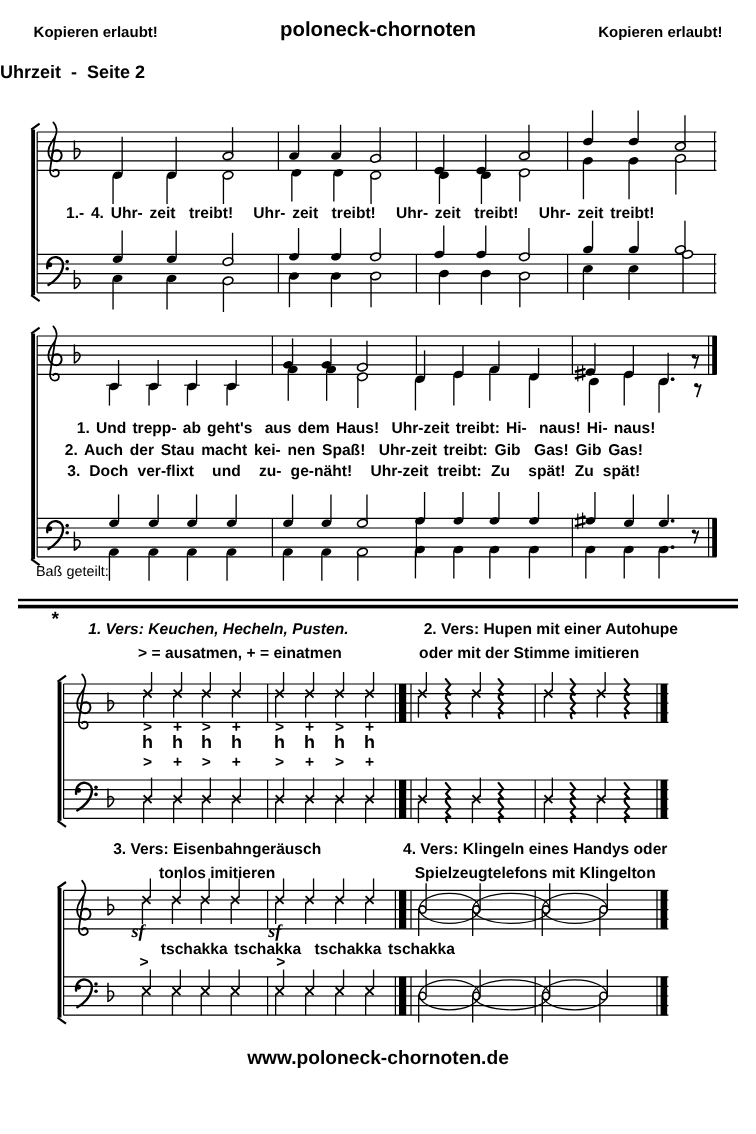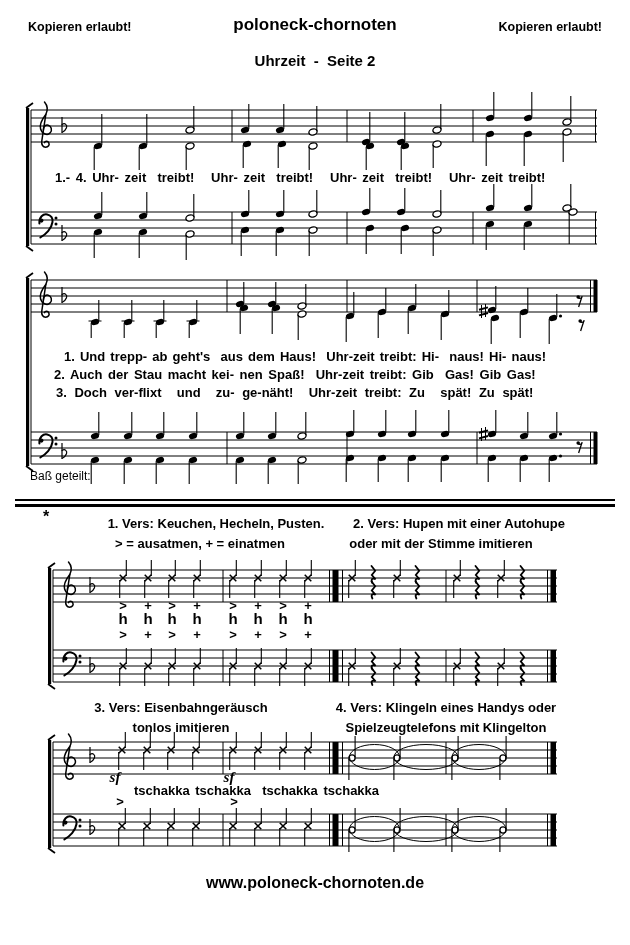--- a/index.html
+++ b/index.html
@@ -2,21 +2,21 @@
 <html><head>
 <meta charset="utf-8">
 <style>
   html,body{margin:0;padding:0;background:#888;}
   #page{position:relative;width:630px;height:945px;background:#fff;margin:0 auto;
         font-family:"Liberation Sans",sans-serif;color:#000;overflow:hidden;}
   #notation{position:absolute;left:0;top:0;}
   .t{position:absolute;white-space:pre;line-height:1.1;}
   .hdr-small{font-size:12.5px;font-weight:bold;}
   .title{font-size:17px;font-weight:bold;left:0;right:0;text-align:center;}
-  .subtitle{font-size:15px;font-weight:bold;left:0;right:0;text-align:center;}
+  .subtitle{font-size:15px;font-weight:bold;left:0;right:0;text-align:left;}
   .lyric{font-size:13px;font-weight:bold;}
   .plain12{font-size:12px;}
   .star{font-size:16px;font-weight:bold;}
   .instr{font-size:13px;font-weight:bold;text-align:center;}
   .sym{font-size:13px;font-weight:bold;width:16px;text-align:center;}
   .symh{font-size:15px;font-weight:bold;width:16px;text-align:center;}
   .sf{font-family:"Liberation Serif",serif;font-style:italic;font-weight:bold;font-size:15px;width:24px;text-align:center;}
   .footer{font-size:16px;font-weight:bold;left:0;right:0;text-align:center;}
   .rule{position:absolute;left:15px;width:600px;background:#000;}
 </style>
@@ -629,21 +629,21 @@
   <div class="t lyric" style="left:64px;top:350px;word-spacing:1.5px;">1. Und trepp- ab geht's  aus dem Haus!  Uhr-zeit treibt: Hi-  naus! Hi- naus!</div>
   <div class="t lyric" style="left:54px;top:368px;word-spacing:2px;">2. Auch der Stau macht kei- nen Spaß!  Uhr-zeit treibt: Gib  Gas! Gib Gas!</div>
   <div class="t lyric" style="left:56px;top:386px;word-spacing:4px;">3. Doch ver-flixt  und  zu- ge-näht!  Uhr-zeit treibt: Zu  spät! Zu spät!</div>
 
   <div class="t plain12" style="left:30px;top:470px;">Baß geteilt:</div>
 
   <div class="rule" style="top:499px;height:2px;"></div>
   <div class="rule" style="top:504px;height:3px;"></div>
 
   <div class="t star" style="left:43px;top:508px;">*</div>
-  <div class="t instr" style="left:76px;width:280px;top:517px;">1. Vers: Keuchen, Hecheln, Pusten.</div>
+  <div class="t instr" style="left:42px;width:280px;top:517px;font-style:italic;">1. Vers: Keuchen, Hecheln, Pusten.</div>
   <div class="t instr" style="left:60px;width:280px;top:537px;">&gt; = ausatmen, + = einatmen</div>
   <div class="t instr" style="left:344px;width:230px;top:517px;">2. Vers: Hupen mit einer Autohupe</div>
   <div class="t instr" style="left:326px;width:230px;top:537px;">oder mit der Stimme imitieren</div>
 
   <div class="t instr" style="left:56px;width:250px;top:701px;">3. Vers: Eisenbahngeräusch</div>
   <div class="t instr" style="left:56px;width:250px;top:721px;">tonlos imitieren</div>
   <div class="t instr" style="left:326px;width:240px;top:701px;">4. Vers: Klingeln eines Handys oder</div>
   <div class="t instr" style="left:326px;width:240px;top:721px;text-align:center;">Spielzeugtelefons mit Klingelton</div>
 
   <div id="symrows">

